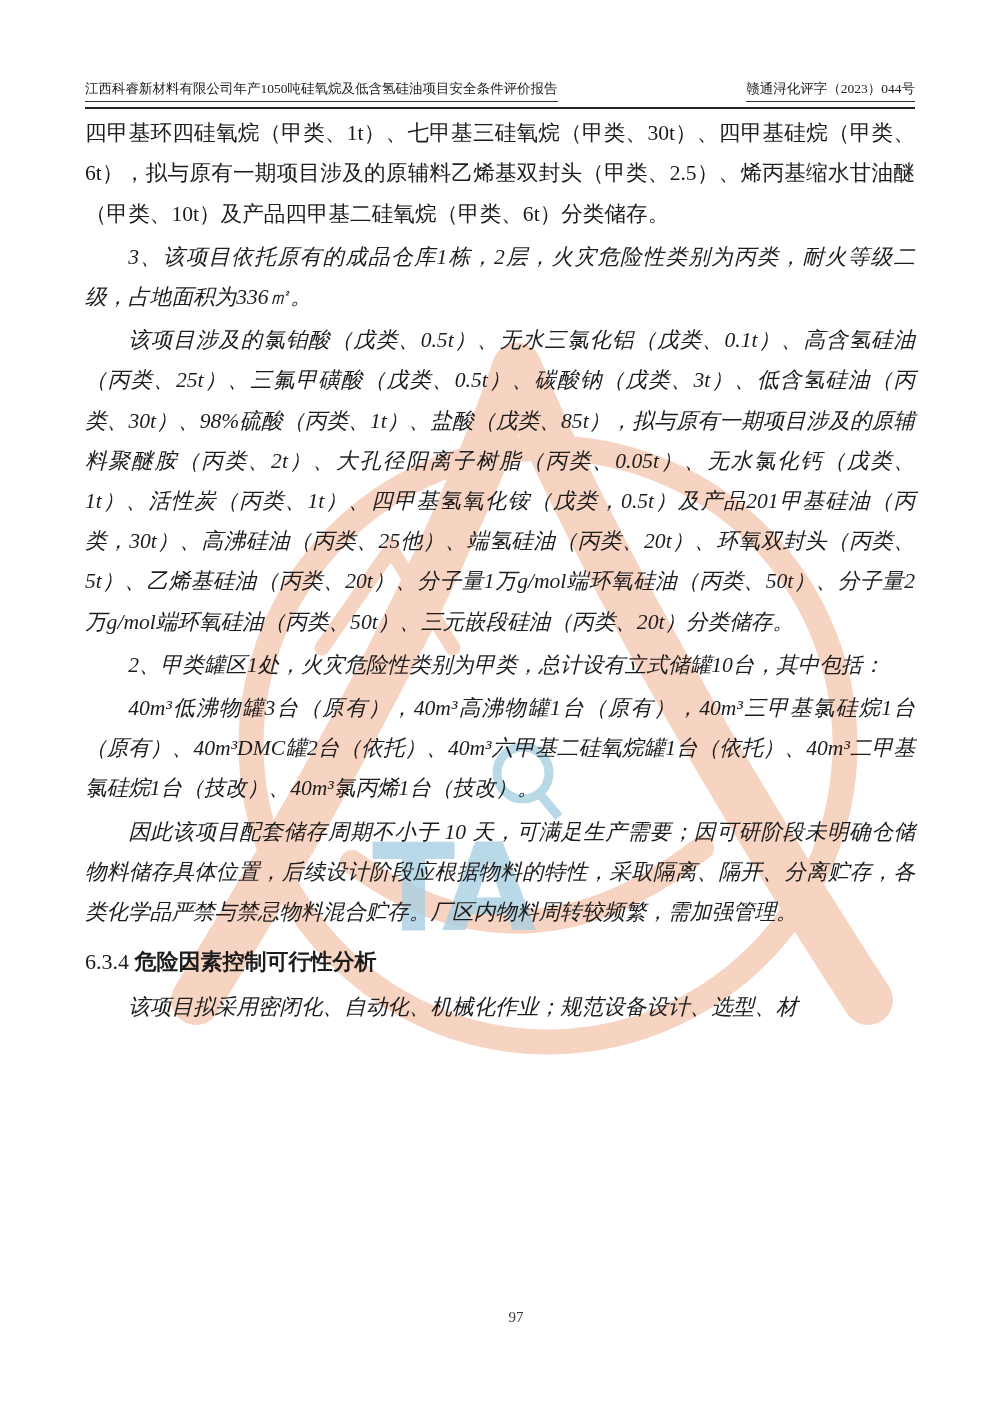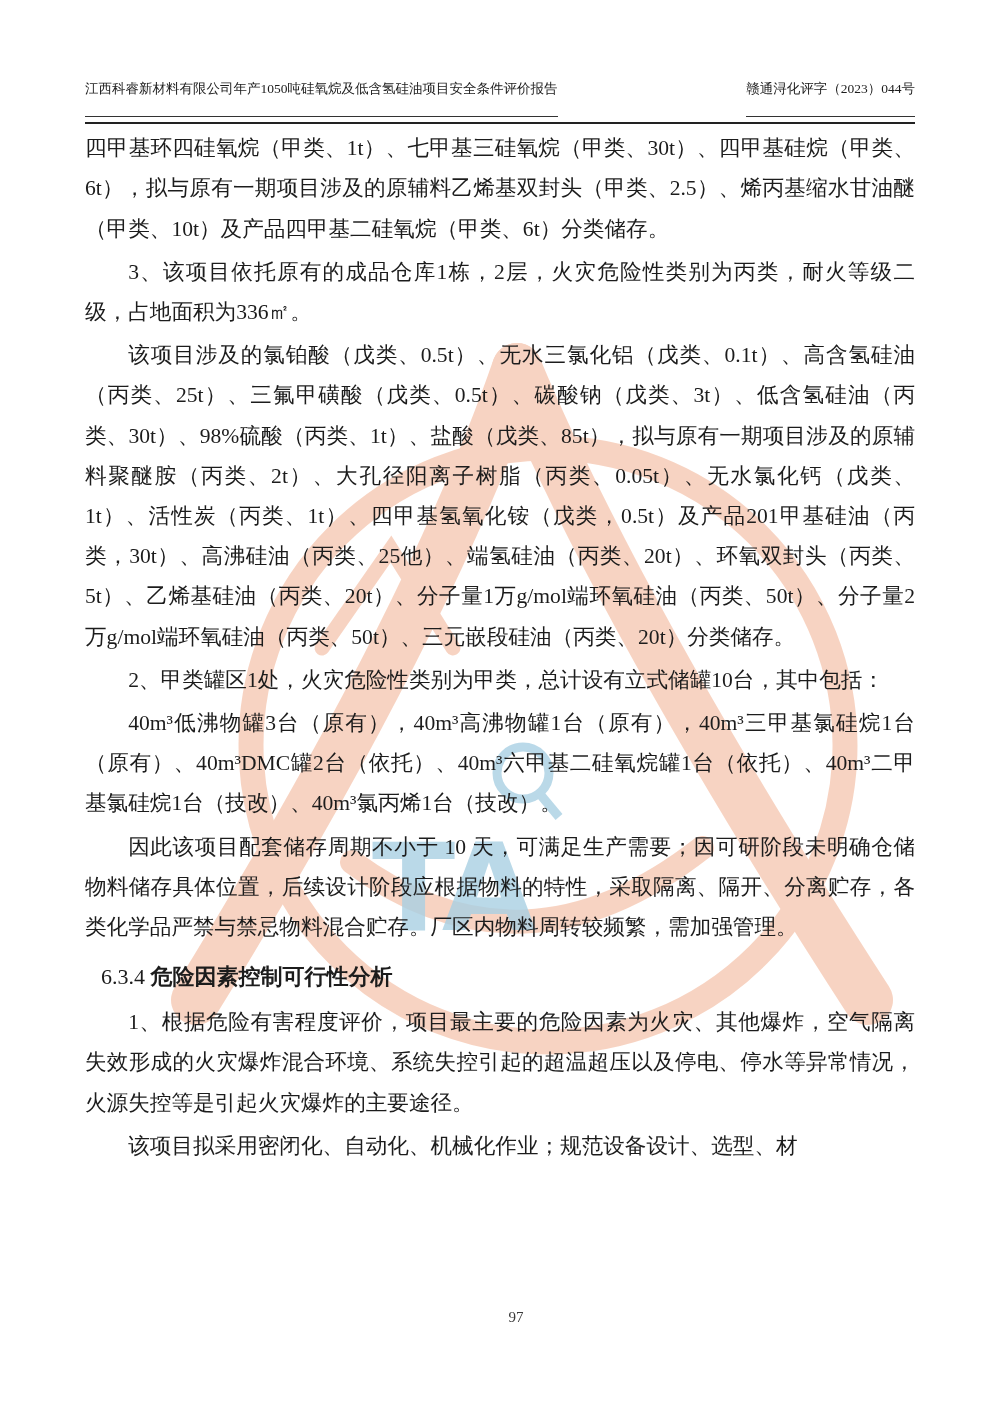--- a/index.html
+++ b/index.html
@@ -24,38 +24,38 @@
   }
   
   .header{
     position:relative;z-index:2;
     margin:0 85px;padding-top:80px;
     border-bottom:2px solid #222;
     padding-bottom:5px;
     display:flex;justify-content:space-between;align-items:flex-end;
     font-size:13.5px;line-height:1.35;
   }
-  .header span{border-bottom:1px solid #333;padding-bottom:18px;white-space:nowrap;}
+  .header span{border-bottom:1px solid #333;padding-bottom:3px;white-space:nowrap;}
   
   .content{
     position:relative;z-index:1;
     margin:4px 85px 0 85px;
     width:830px;
     font-size:21.6px;
     line-height:40.2px;
     text-align:justify;
   }
   .content p{margin:0 0 3px 0;}
-  .content p.indent{text-indent:2em;}
+  .content p.indent{text-indent:2em;font-style:italic;}
   .heading{
     margin:9px 0 4px 0;
     font-size:22px;line-height:42px;
     white-space:nowrap;
   }
-  .heading .h-num{font-weight:400;font-family:"Liberation Serif",serif;margin-left:16px;}
+  .heading .h-num{font-weight:400;font-family:"Liberation Serif",serif;}
   .heading .h-title{
     font-weight:700;
     font-family:"DejaVu Sans","Liberation Sans",sans-serif;
   }
   
   .footer{
     position:absolute;z-index:1;left:16px;bottom:88px;width:100%;
     text-align:center;font-size:15px;color:#3a3a3a;
   }
 </style>
@@ -92,21 +92,20 @@
     <p class="indent">该项目涉及的氯铂酸（戊类、0.5t）、无水三氯化铝（戊类、0.1t）、高含氢硅油（丙类、25t）、三氟甲磺酸（戊类、0.5t）、碳酸钠（戊类、3t）、低含氢硅油（丙类、30t）、98%硫酸（丙类、1t）、盐酸（戊类、85t），拟与原有一期项目涉及的原辅料聚醚胺（丙类、2t）、大孔径阳离子树脂（丙类、0.05t）、无水氯化钙（戊类、1t）、活性炭（丙类、1t）、四甲基氢氧化铵（戊类，0.5t）及产品201甲基硅油（丙类，30t）、高沸硅油（丙类、25他）、端氢硅油（丙类、20t）、环氧双封头（丙类、5t）、乙烯基硅油（丙类、20t）、分子量1万g/mol端环氧硅油（丙类、50t）、分子量2万g/mol端环氧硅油（丙类、50t）、三元嵌段硅油（丙类、20t）分类储存。</p>
     <p class="indent">2、甲类罐区1处，火灾危险性类别为甲类，总计设有立式储罐10台，其中包括：</p>
     <p class="indent">40m³低沸物罐3台（原有），40m³高沸物罐1台（原有），40m³三甲基氯硅烷1台（原有）、40m³DMC罐2台（依托）、40m³六甲基二硅氧烷罐1台（依托）、40m³二甲基氯硅烷1台（技改）、40m³氯丙烯1台（技改）。</p>
     <p class="indent">因此该项目配套储存周期不小于 10 天，可满足生产需要；因可研阶段未明确仓储物料储存具体位置，后续设计阶段应根据物料的特性，采取隔离、隔开、分离贮存，各类化学品严禁与禁忌物料混合贮存。厂区内物料周转较频繁，需加强管理。</p>
 
     <div class="heading">
       <span class="h-num">6.3.4</span>
       <span class="h-title">危险因素控制可行性分析</span>
     </div>
 
-    <p class="indent">1、根据危险有害程度评价，项目最主要的危险因素为火灾、其他爆炸，空气隔离失效形成的火灾爆炸混合环境、系统失控引起的超温超压以及停电、停水等异常情况，火源失控等是引起火灾爆炸的主要途径。</p>
     <p class="indent">该项目拟采用密闭化、自动化、机械化作业；规范设备设计、选型、材</p>
   </div>
 
   <div class="footer">
     <span>97</span>
   </div>
 
 </div>
 
 </body></html>

